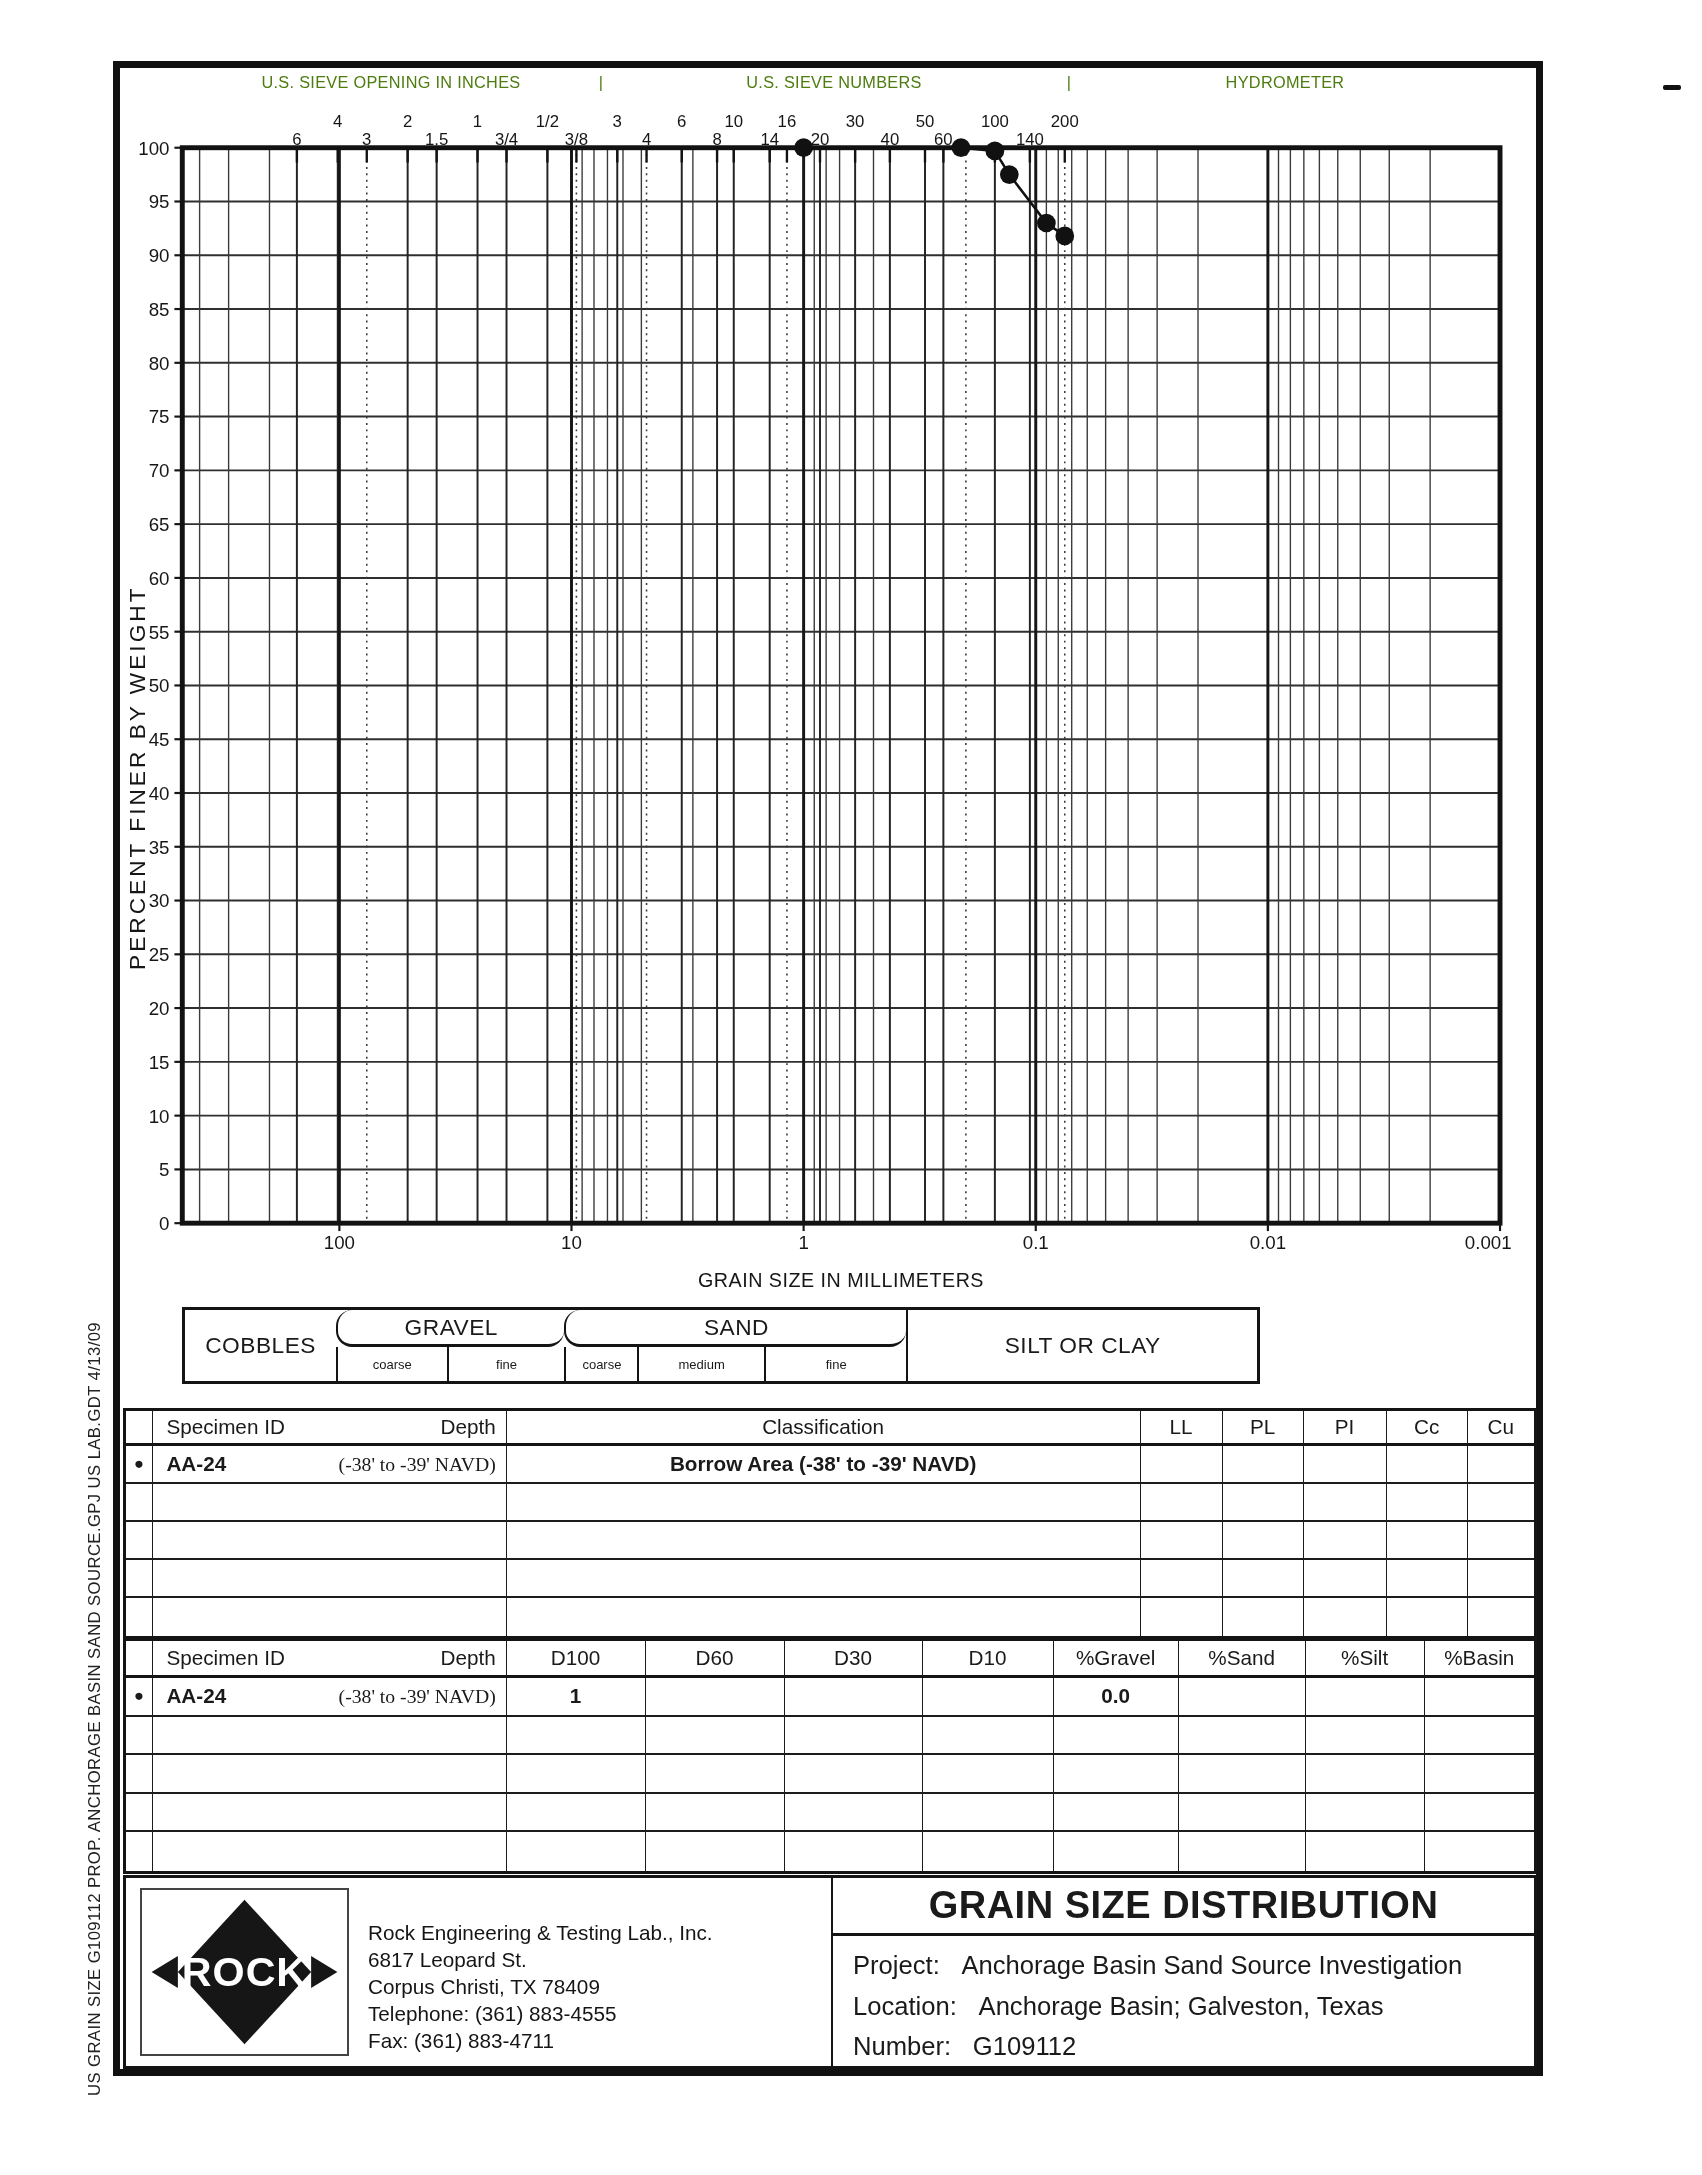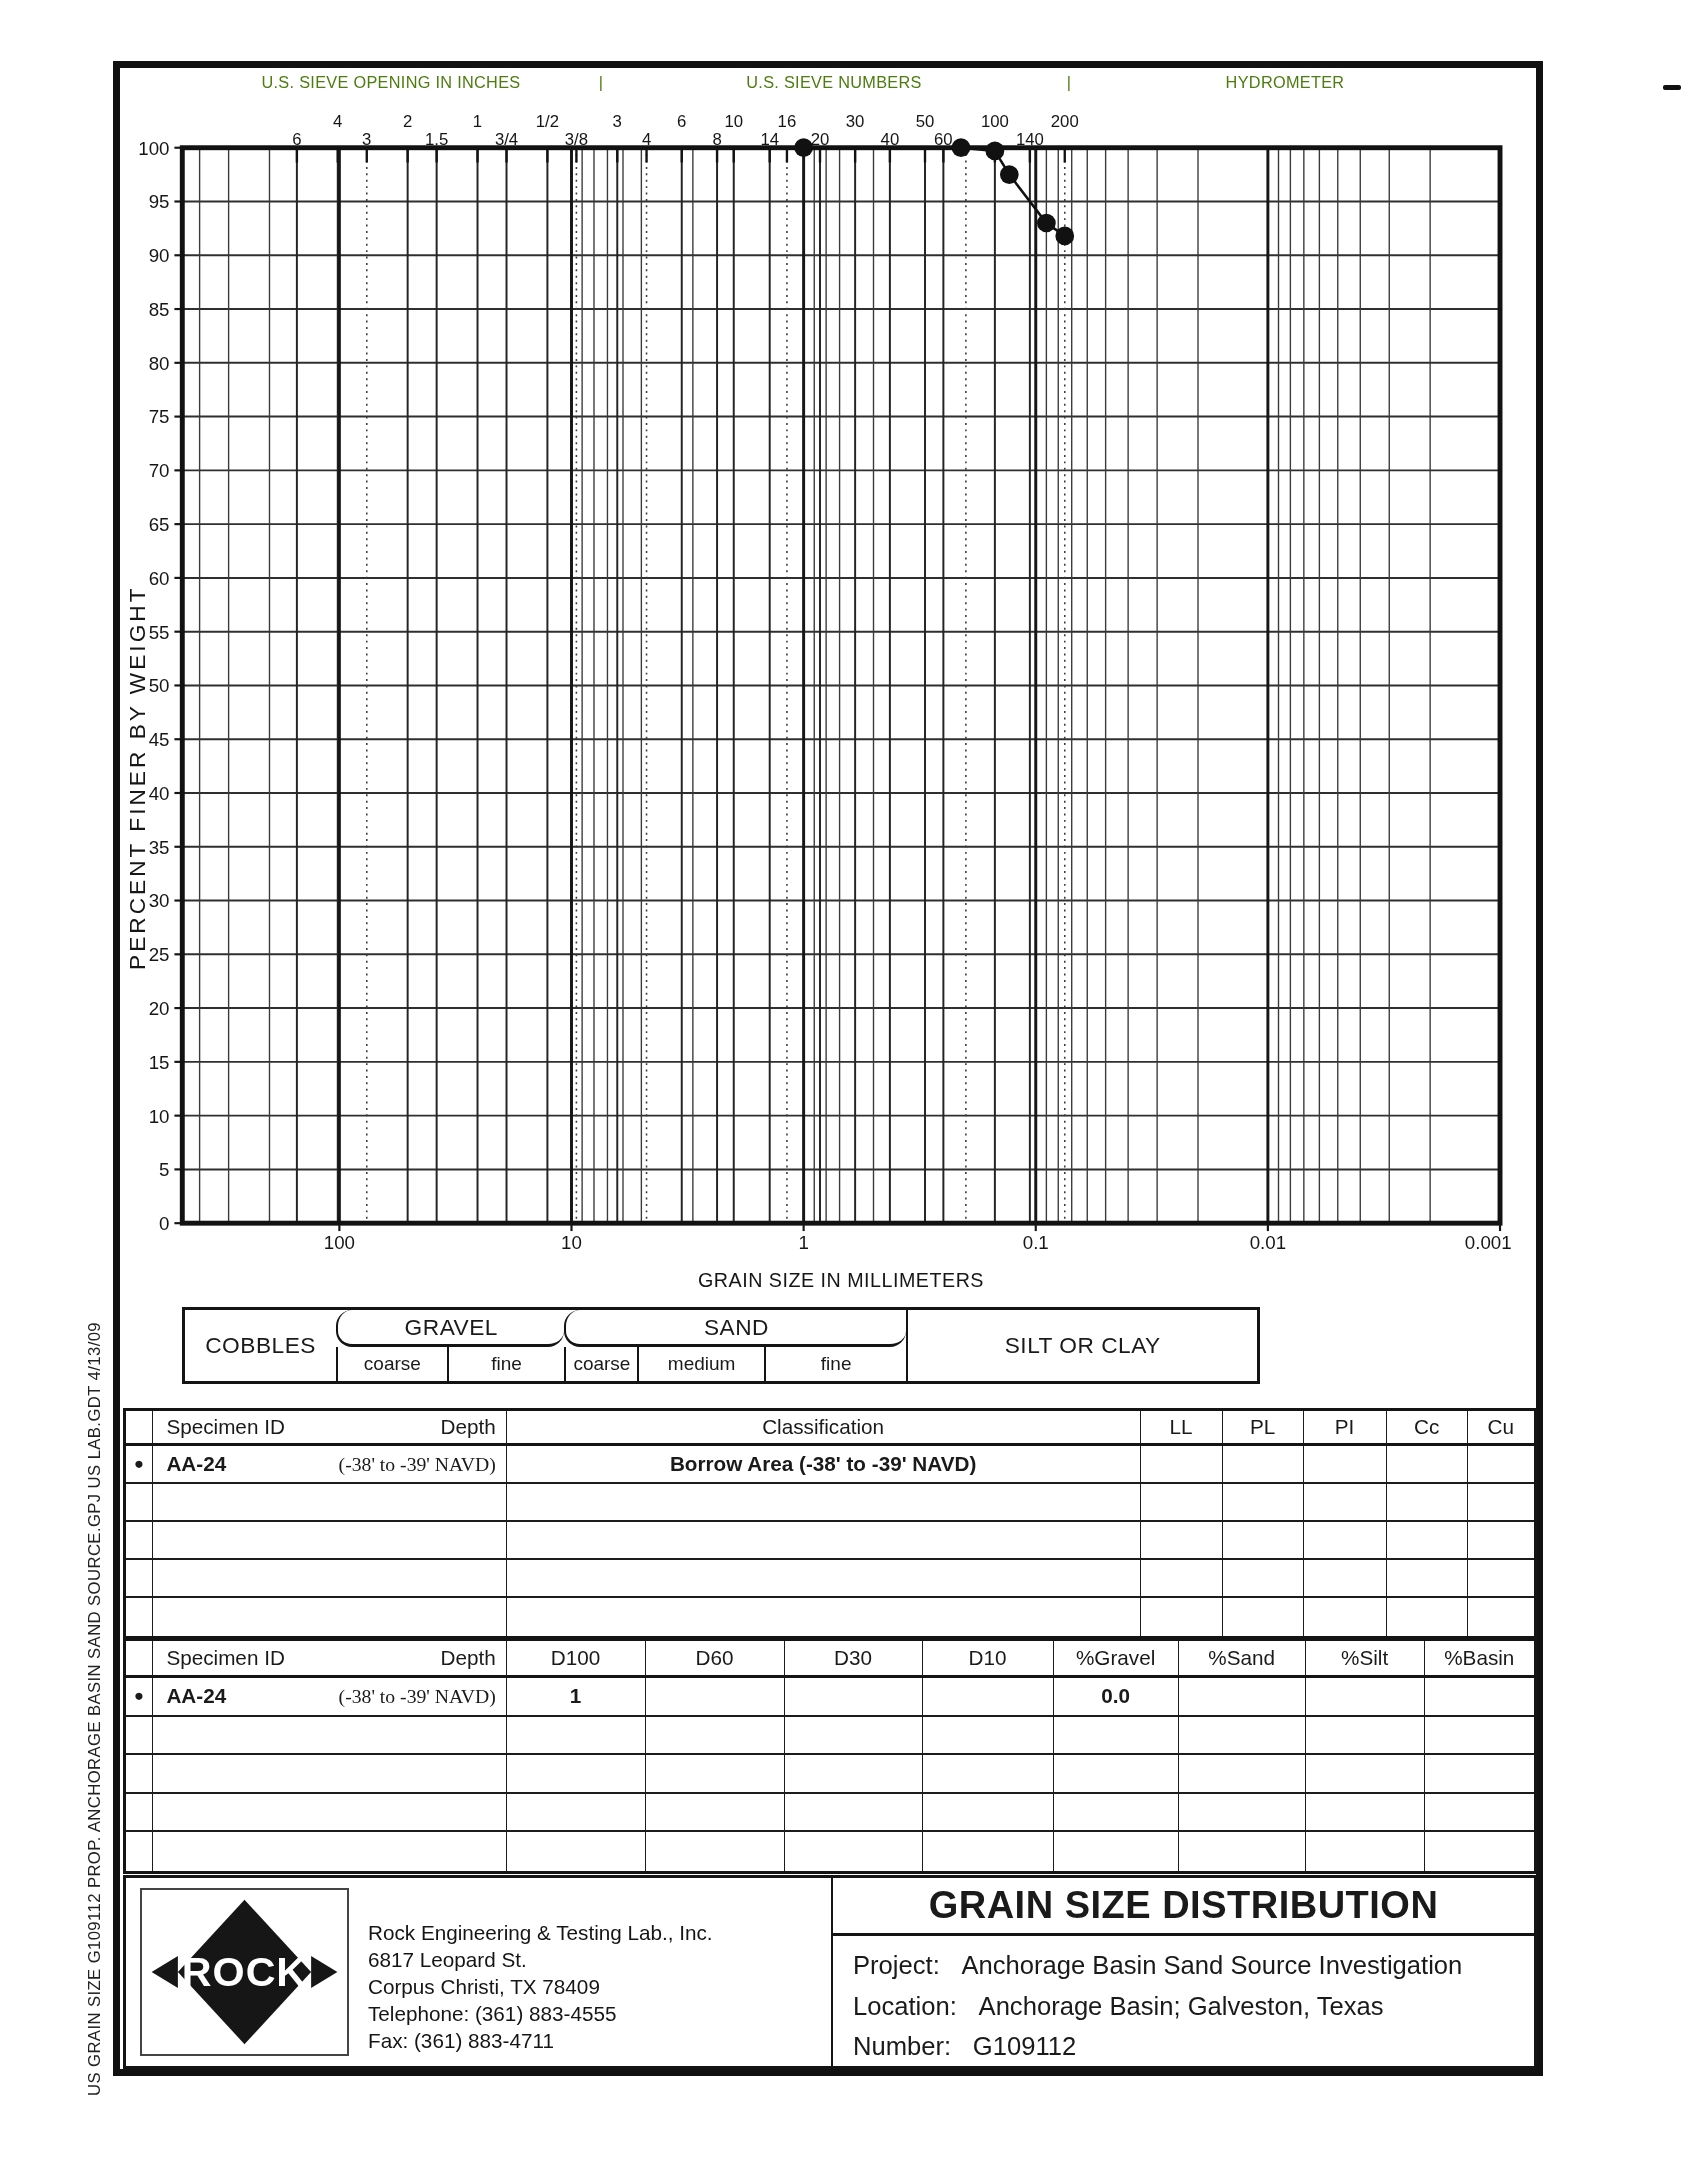--- a/index.html
+++ b/index.html
@@ -18,21 +18,21 @@
   .yl,.xl{font-size:19px;}
   .ylabel{position:absolute;left:124px;top:970px;transform:rotate(-90deg);
           transform-origin:0 0;white-space:nowrap;font-size:22.7px;letter-spacing:3px;color:#161616;}
   .xlabel{position:absolute;left:841px;top:1269px;transform:translateX(-50%);
           font-size:19.7px;letter-spacing:0.5px;color:#161616;}
 
   .band{position:absolute;left:182px;top:1307px;width:1078px;height:77px;
         border:3px solid #141414;box-sizing:border-box;}
   .bcell{position:absolute;box-sizing:border-box;display:flex;align-items:center;justify-content:center;}
   .b-main{font-size:22.7px;letter-spacing:0.5px;}
-  .b-sub{font-size:19px;}
+  .b-sub{font-size:13px;}
   .bl{border-left:2.5px solid #141414;}
   .bb{border-bottom:3px solid #141414;border-radius:16px;}
 
   .tbl{position:absolute;left:123px;width:1414px;display:grid;box-sizing:border-box;
        border:3px solid #141414;background:#fff;}
   .t1{top:1408px;height:231px;grid-template-columns:26.6px 354px 634px 82px 81px 83px 81px 1fr;
       grid-template-rows:35px repeat(5,1fr);}
   .t2{top:1638px;height:236px;grid-template-columns:26.6px 354px 139px 139px 138px 131px 125px 127px 119px 1fr;
       grid-template-rows:37px repeat(5,1fr);}
   .cell{border-right:1.6px solid #1c1c1c;border-bottom:2.2px solid #1c1c1c;box-sizing:border-box;

